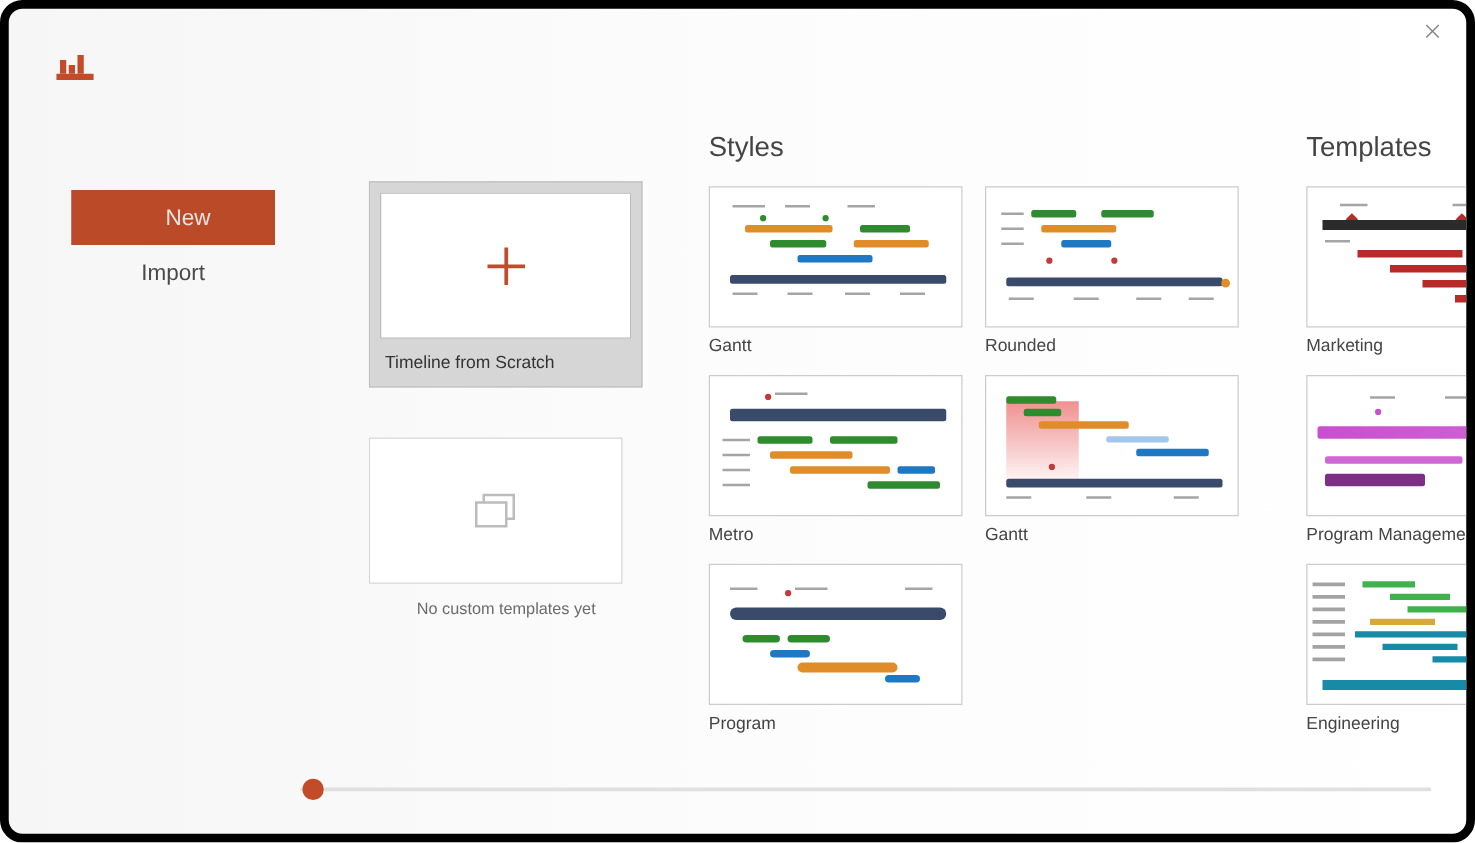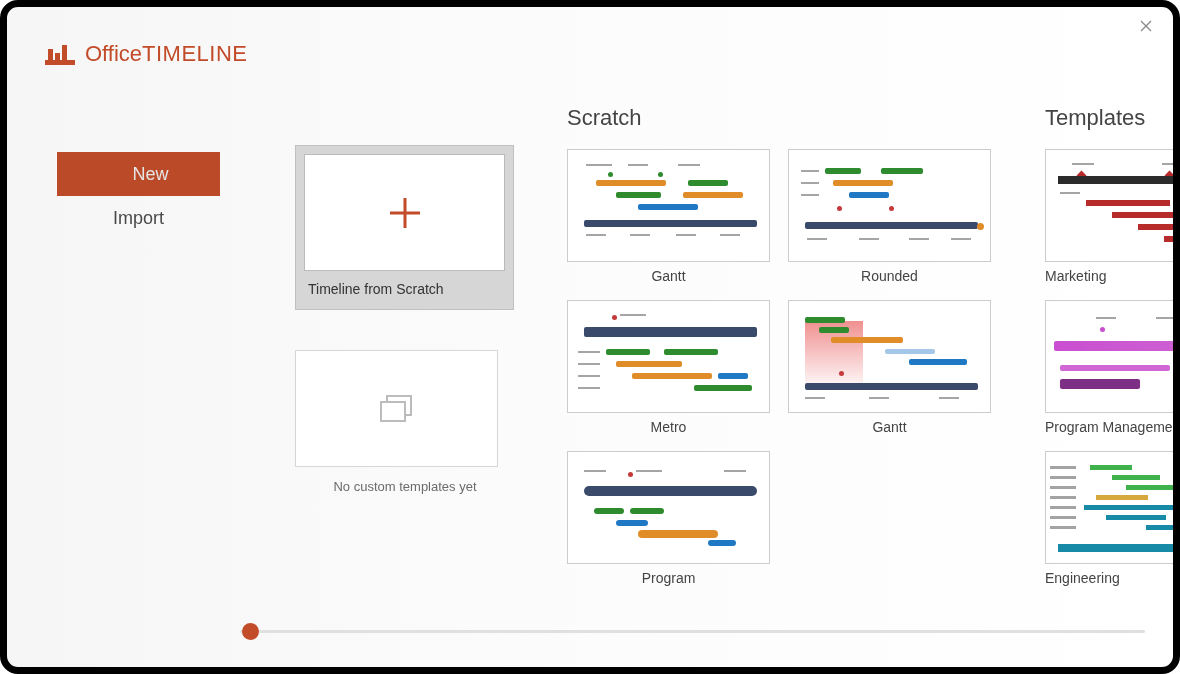--- a/index.html
+++ b/index.html
@@ -146,21 +146,20 @@
       font-size: 22px;
       font-weight: 300;
       color: #444;
       margin-bottom: 18px;
     }
     .grid {
       display: grid;
       grid-template-columns: repeat(2, 203px);
       column-gap: 18px;
       row-gap: 12px;
-      text-align: center;
     }
     .grid-single {
       display: grid;
       grid-template-columns: 203px;
       row-gap: 12px;
     }
     .tpl-card { cursor: pointer; }
     .tpl-card .thumb-wrap {
       width: 203px;
       height: 113px;
@@ -248,23 +247,20 @@
     </svg>
   </div>
 
   <div class="logo">
     <svg width="30" height="24" viewBox="0 0 30 24">
       <rect x="0" y="18" width="30" height="5" fill="#c24b29"></rect>
       <rect x="3" y="7" width="5" height="11" fill="#c24b29"></rect>
       <rect x="10" y="11" width="5" height="7" fill="#c24b29"></rect>
       <rect x="17" y="3" width="5" height="15" fill="#c24b29"></rect>
     </svg>
-    <div class="logo-text">
-      <span class="thin">Office</span><span class="heavy">TIMELINE</span>
-    </div>
   </div>
 
   <div class="sidebar">
     <div class="nav-item active">New</div>
     <div class="nav-item">Import</div>
   </div>
 
   <div class="content-area">
 
     <div class="left-column">
@@ -283,21 +279,21 @@
           <svg width="40" height="34" viewBox="0 0 40 34" class="stack-icon">
             <rect x="10" y="4" width="24" height="19" fill="none" stroke="#bcbcbc" stroke-width="2"></rect>
             <rect x="4" y="10" width="24" height="19" fill="#fff" stroke="#bcbcbc" stroke-width="2"></rect>
           </svg>
         </div>
         <div class="caption-empty">No custom templates yet</div>
       </div>
     </div>
 
     <div class="styles-section">
-      <div class="section-title">Scratch</div>
+      <div class="section-title">Styles</div>
       <div class="grid">
 
         <div class="tpl-card">
           <div class="thumb-wrap">
             <div class="tl-text" style="top:14px; left:18px; width:26px;"></div>
             <div class="tl-text" style="top:14px; left:60px; width:20px;"></div>
             <div class="tl-text" style="top:14px; left:110px; width:22px;"></div>
             <div class="tl-dot" style="top:22px; left:40px; background:#2e8b2e;"></div>
             <div class="tl-dot" style="top:22px; left:90px; background:#2e8b2e;"></div>
             <div class="tl-bar" style="top:30px; left:28px; width:70px; background:#e08d29;"></div>

